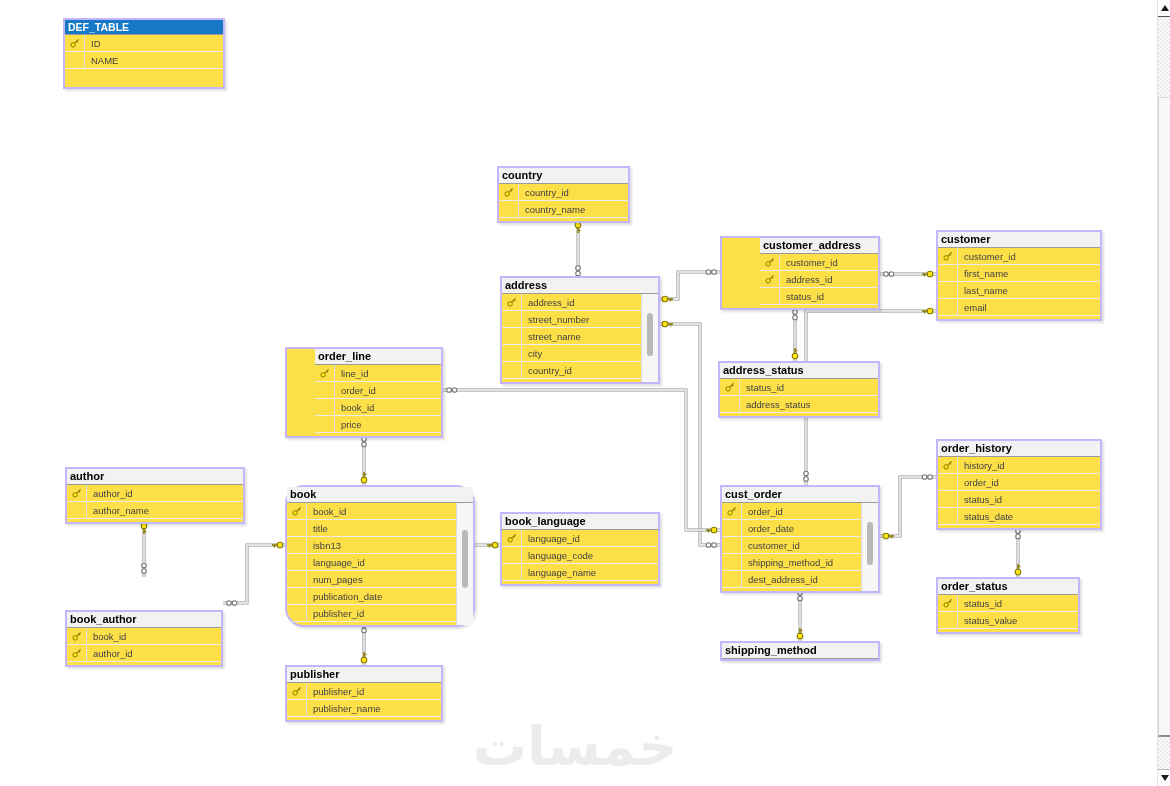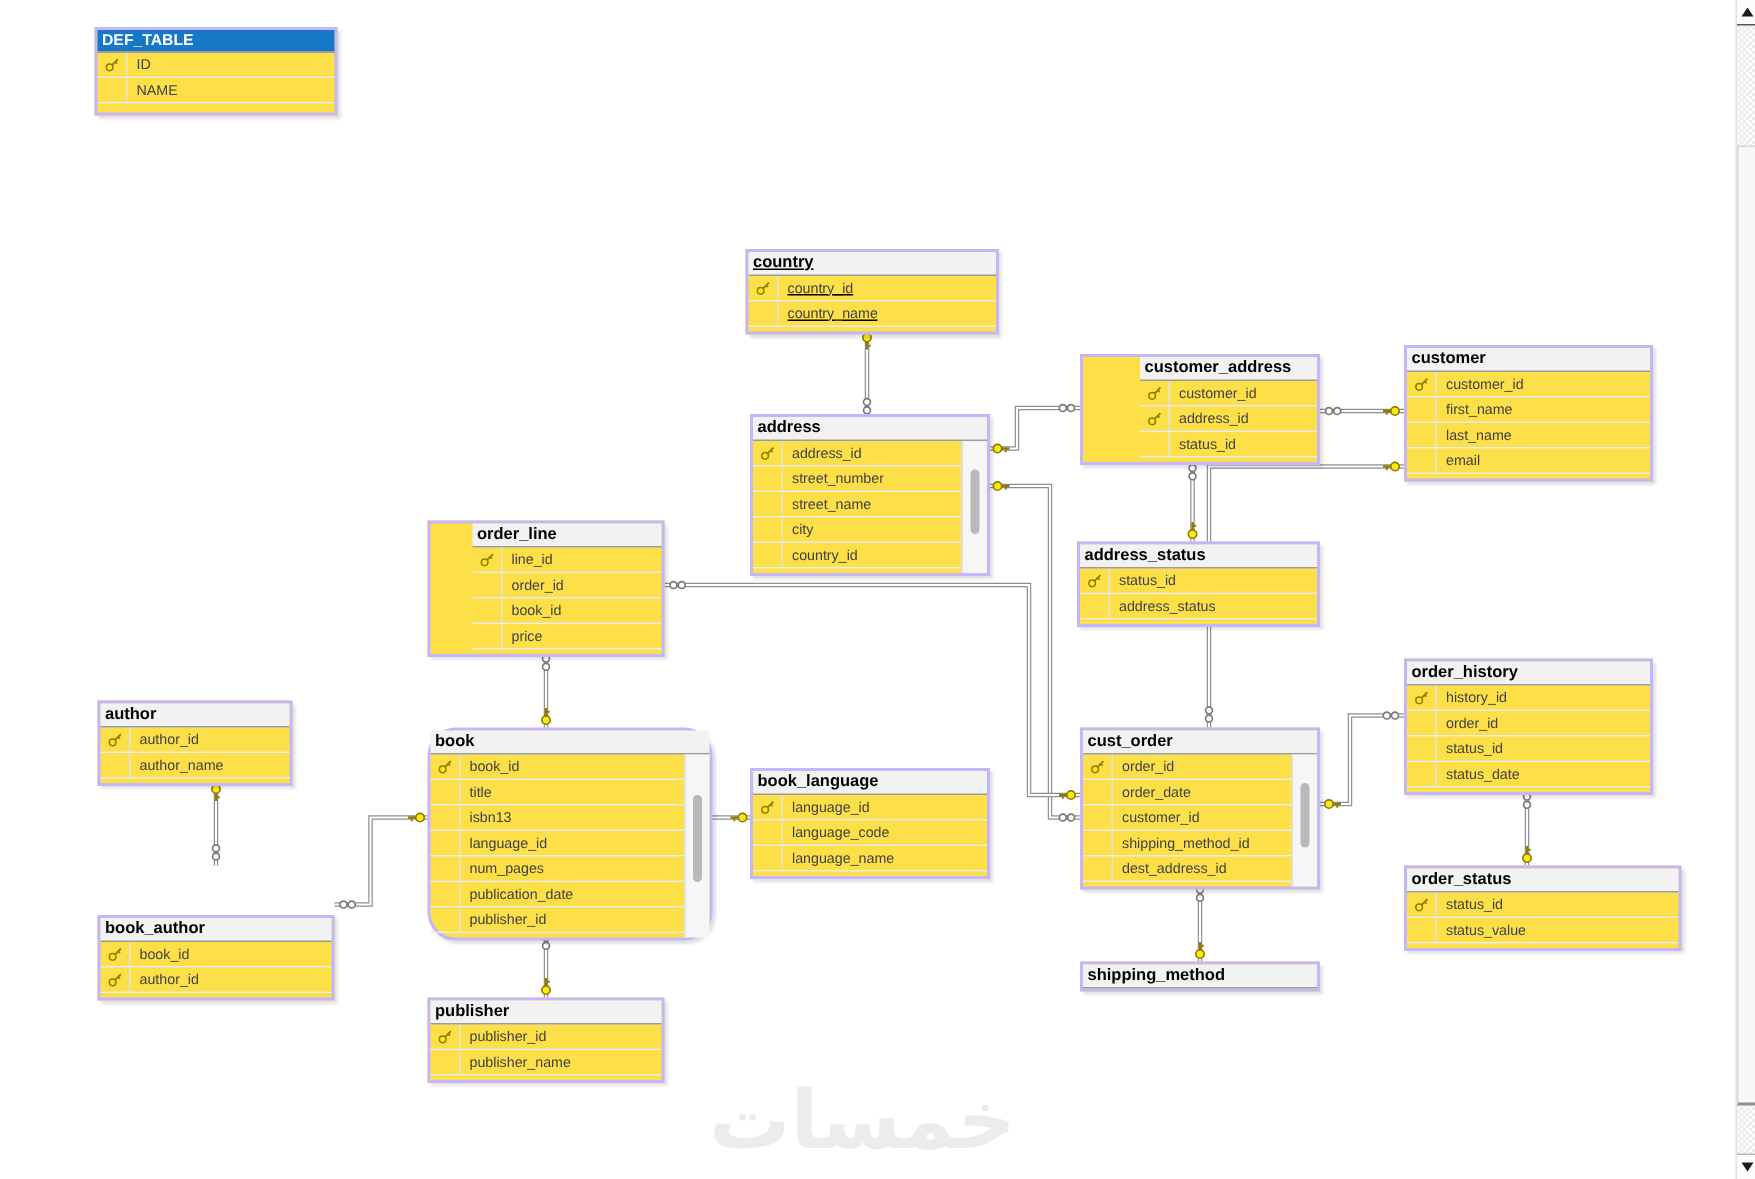--- a/index.html
+++ b/index.html
@@ -5,21 +5,21 @@
   html,body{margin:0;padding:0;background:#fff;}
   #canvas{position:relative;width:1170px;height:786px;background:#ffffff;overflow:hidden;
           font-family:"Liberation Sans",sans-serif;}
   #connector-layer{position:absolute;left:0;top:0;z-index:1;}
   .tbl{position:absolute;z-index:2;background:#fde047;border:2px solid #c4b5fd;
        box-shadow:2px 2px 2px rgba(0,0,0,0.12);box-sizing:border-box;}
   .tbl-header{height:15px;line-height:15px;background:#f2f2f2;border-bottom:1px solid #9b9b9b;
        font-size:11px;font-weight:bold;color:#000;padding:0 3px;white-space:nowrap;overflow:hidden;}
   .tbl.blue .tbl-header{background:#1878c8;color:#fff;height:14px;line-height:14px;font-size:10.5px;}
   .tbl-body{position:relative;padding-bottom:3px;}
-  .tbl.blue .tbl-body{padding-bottom:6px;}
+  .tbl.blue .tbl-body{padding-bottom:18px;}
   .row{height:16px;display:flex;align-items:center;border-bottom:1px solid #ececec;}
   .has-sb .row{margin-right:17px;}
   .keycell{flex:0 0 20px;width:20px;height:16px;border-right:1px solid #e2e2e2;
        display:flex;align-items:center;justify-content:center;box-sizing:border-box;}
   .collabel{font-size:9.5px;color:#3f3f46;padding-left:6px;white-space:nowrap;overflow:hidden;}
   .sb{position:absolute;right:0;top:0;bottom:0;width:16px;background:#f6f6f6;border-left:1px solid #dcdcdc;}
   .sb-thumb{position:absolute;left:5px;width:6px;top:22%;height:48%;background:#b9b9b9;border-radius:3px;}
   #watermark{position:absolute;left:455px;top:720px;width:240px;z-index:0;text-align:center;
        font-family:"DejaVu Sans",sans-serif;font-size:54px;font-weight:bold;color:#ececec;
        direction:rtl;user-select:none;line-height:1;}
@@ -199,21 +199,21 @@
             </svg>
           </span>
           <span class="collabel">ID</span>
         </div>
         <div class="row">
           <span class="keycell"></span>
           <span class="collabel">NAME</span>
         </div>
       </div>
     </div>
-    <div class="tbl" style="left: 497px; top: 166px; width: 169px; text-decoration: underline;">
+    <div class="tbl" style="left: 497px; top: 166px; width: 133px;">
       <div class="tbl-header">country</div>
       <div class="tbl-body">
         <div class="row">
           <span class="keycell">
             <svg width="10" height="10" viewBox="0 0 10 10">
               <path d="M4.6 5.4 L8.6 1.4 M6.8 3.2 L8 4.4" stroke="#8a7d00" stroke-width="1.2" fill="none"></path>
               <circle cx="3.1" cy="6.9" r="2.2" fill="#ffe619" stroke="#8a7d00" stroke-width="1"></circle>
             </svg>
           </span>
           <span class="collabel">country_id</span>
@@ -373,21 +373,21 @@
         <div class="row">
           <span class="keycell"></span>
           <span class="collabel">status_id</span>
         </div>
         <div class="row">
           <span class="keycell"></span>
           <span class="collabel">status_date</span>
         </div>
       </div>
     </div>
-    <div class="tbl" style="left: 65px; top: 467px; width: 130px;">
+    <div class="tbl" style="left: 65px; top: 467px; width: 180px;">
       <div class="tbl-header">author</div>
       <div class="tbl-body">
         <div class="row">
           <span class="keycell">
             <svg width="10" height="10" viewBox="0 0 10 10">
               <path d="M4.6 5.4 L8.6 1.4 M6.8 3.2 L8 4.4" stroke="#8a7d00" stroke-width="1.2" fill="none"></path>
               <circle cx="3.1" cy="6.9" r="2.2" fill="#ffe619" stroke="#8a7d00" stroke-width="1"></circle>
             </svg>
           </span>
           <span class="collabel">author_id</span>
@@ -510,21 +510,21 @@
           <span class="keycell">
             <svg width="10" height="10" viewBox="0 0 10 10">
               <path d="M4.6 5.4 L8.6 1.4 M6.8 3.2 L8 4.4" stroke="#8a7d00" stroke-width="1.2" fill="none"></path>
               <circle cx="3.1" cy="6.9" r="2.2" fill="#ffe619" stroke="#8a7d00" stroke-width="1"></circle>
             </svg>
           </span>
           <span class="collabel">author_id</span>
         </div>
       </div>
     </div>
-    <div class="tbl" style="left: 936px; top: 577px; width: 185px;">
+    <div class="tbl" style="left: 936px; top: 577px; width: 144px;">
       <div class="tbl-header">order_status</div>
       <div class="tbl-body">
         <div class="row">
           <span class="keycell">
             <svg width="10" height="10" viewBox="0 0 10 10">
               <path d="M4.6 5.4 L8.6 1.4 M6.8 3.2 L8 4.4" stroke="#8a7d00" stroke-width="1.2" fill="none"></path>
               <circle cx="3.1" cy="6.9" r="2.2" fill="#ffe619" stroke="#8a7d00" stroke-width="1"></circle>
             </svg>
           </span>
           <span class="collabel">status_id</span>

